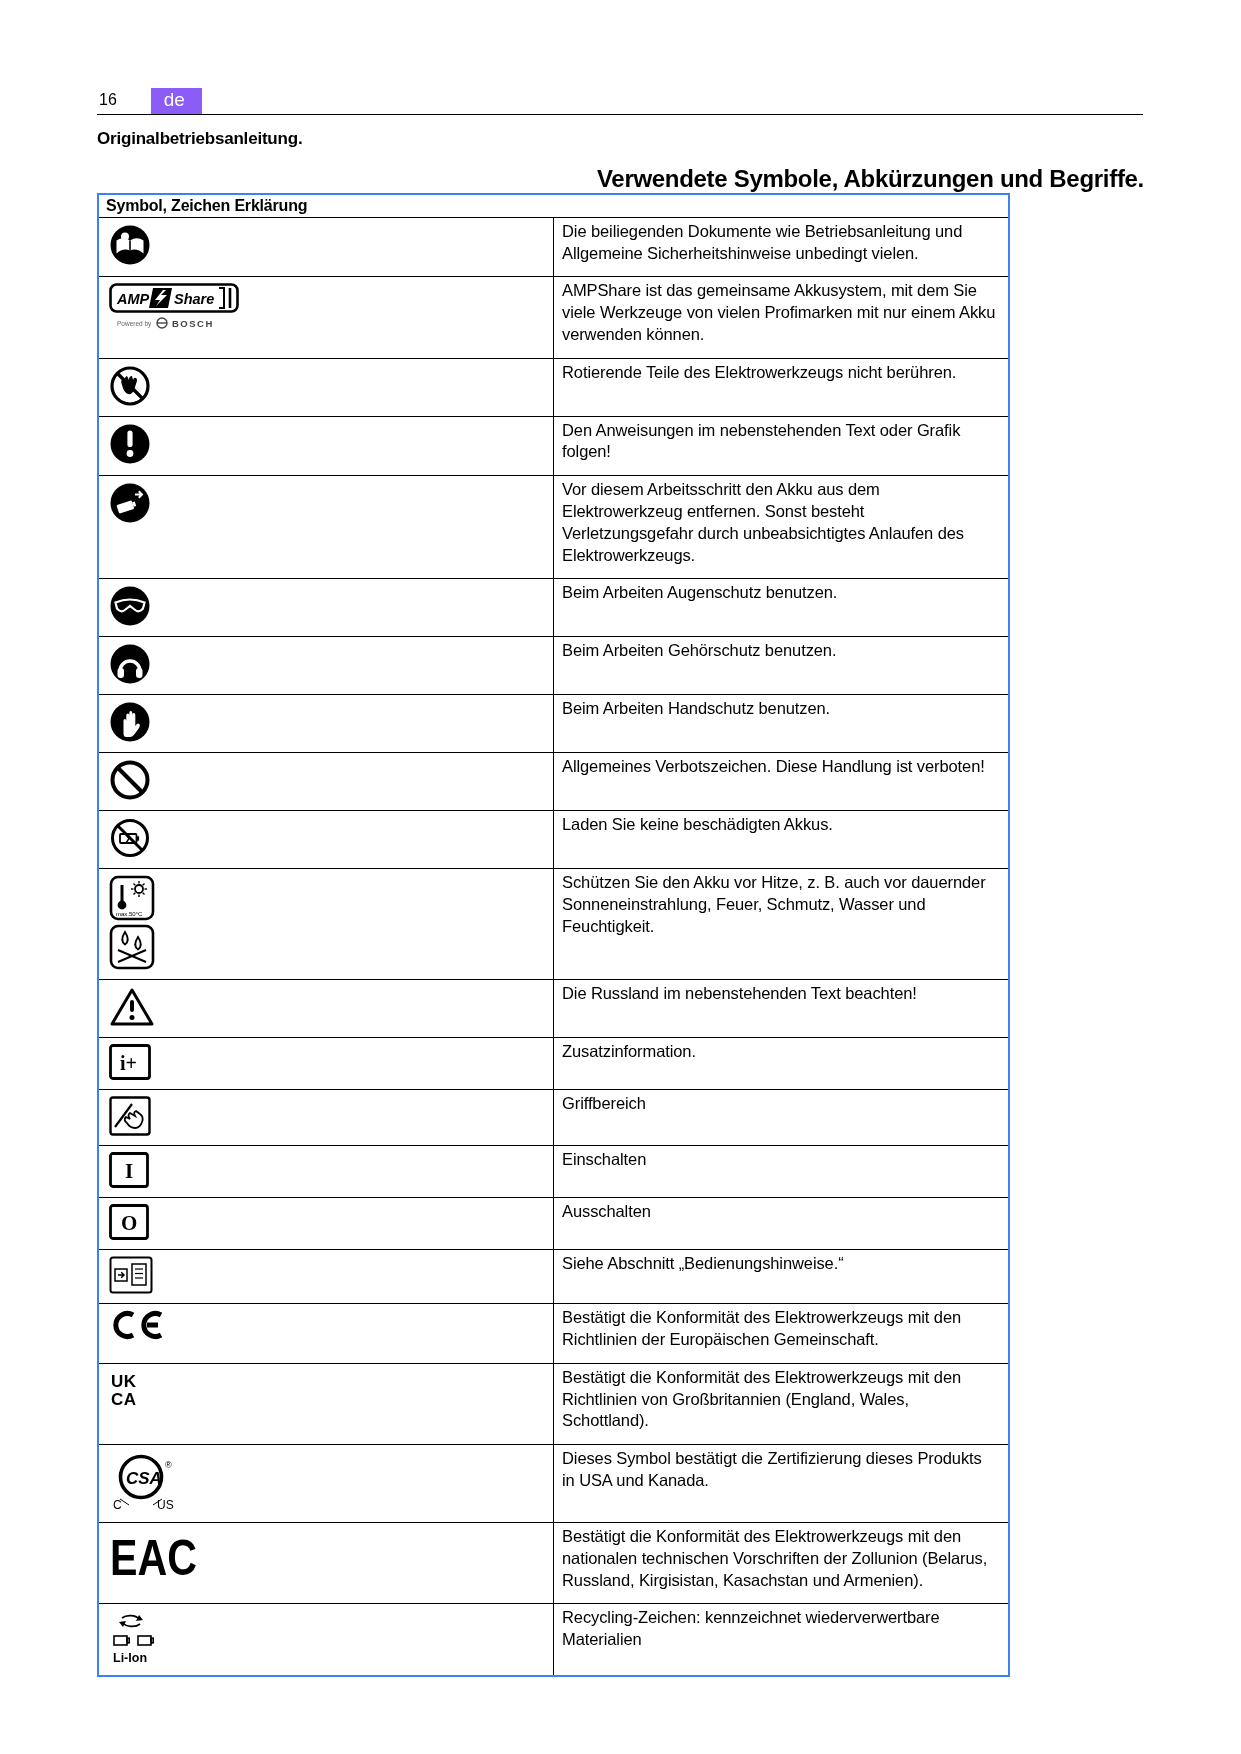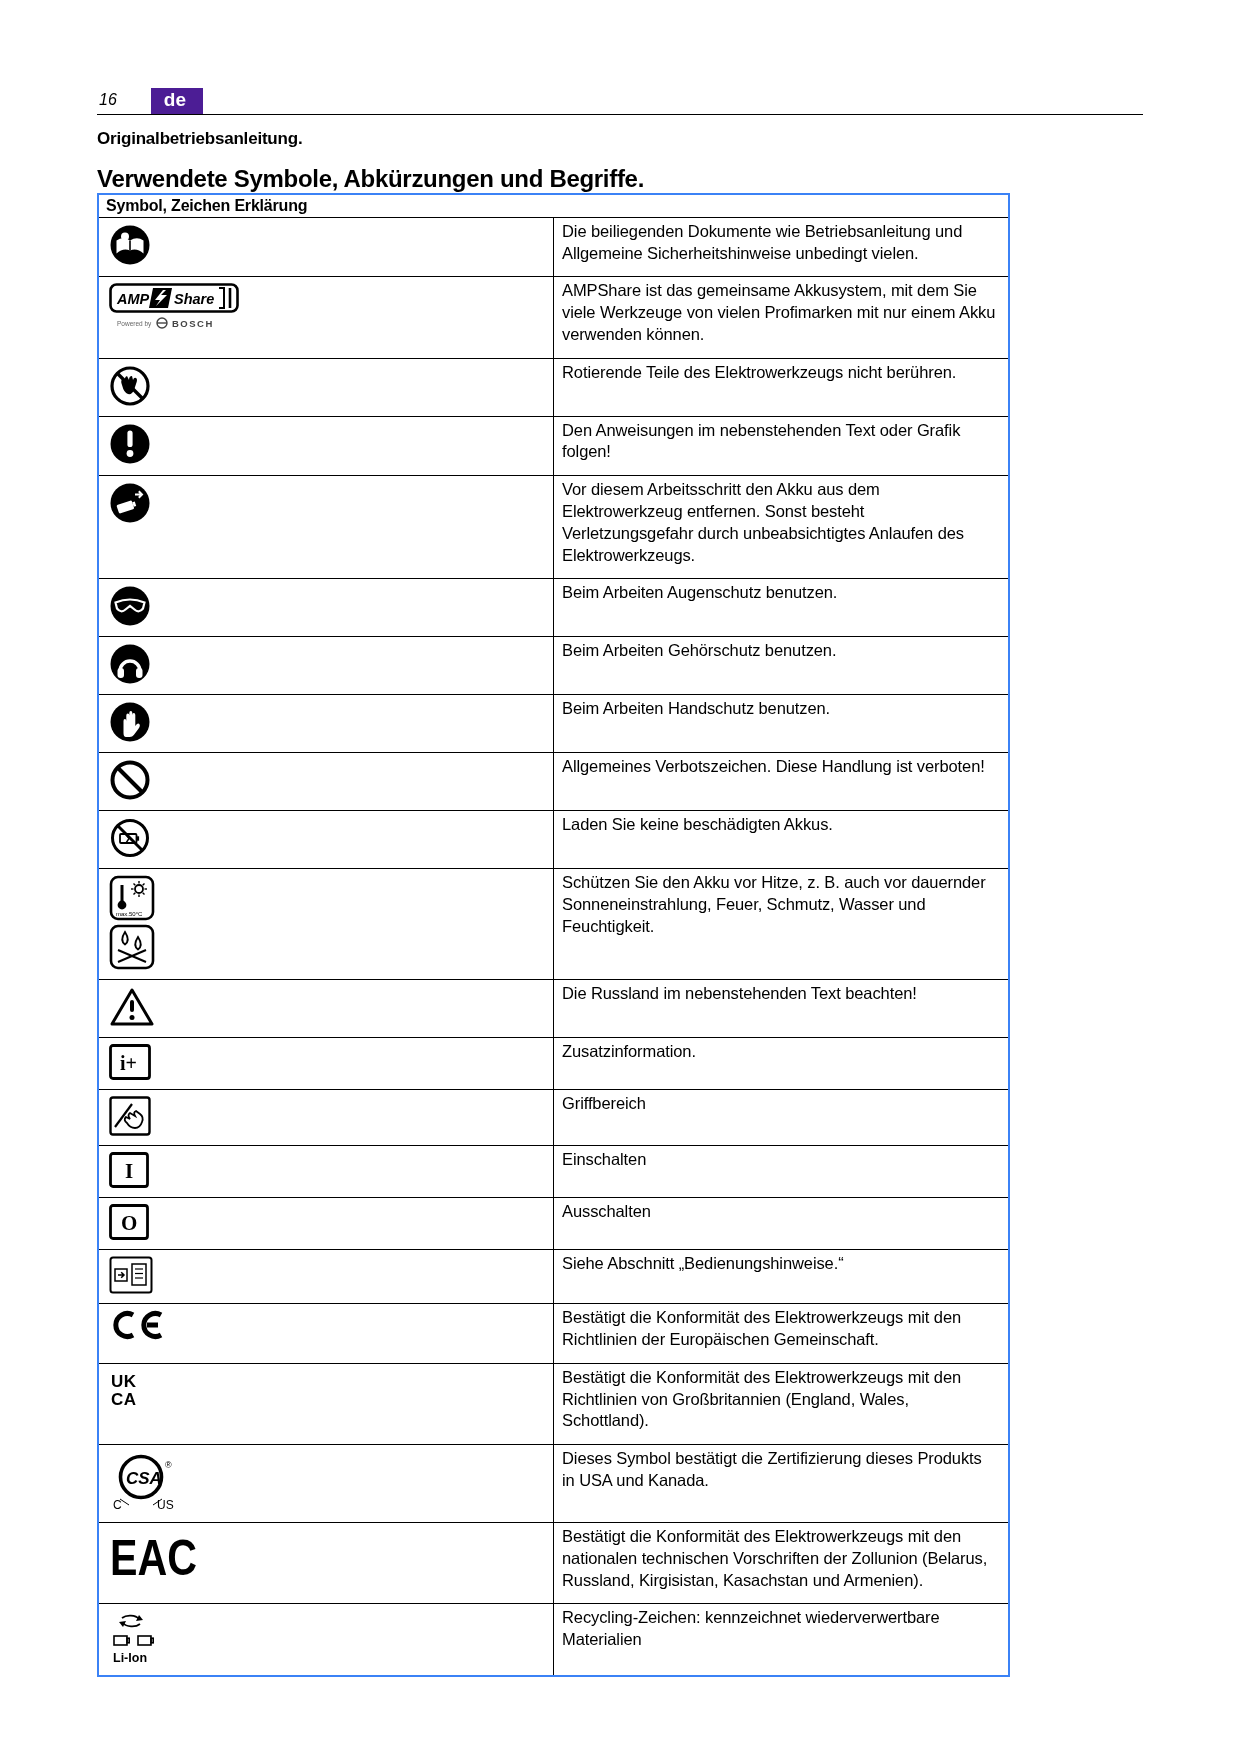--- a/index.html
+++ b/index.html
@@ -13,27 +13,27 @@
     box-sizing:border-box;
     padding:88px 97px 0 97px;
     overflow:hidden;
   }
   
   .header-line{
     display:flex;align-items:flex-end;
     border-bottom:1.6px solid #000;
     width:1046px;
   }
-  .page-number{font-size:16px;padding:0 0 5px 2px;margin-right:34px;font-style:italic;}
+  .page-number{font-size:16px;padding:0 0 5px 2px;margin-right:34px;}
   .lang-badge{
-    background:#4c1d95;color:#fff;font-weight:bold;font-size:19px;
+    background:#8b5cf6;color:#fff;font-weight:normal;font-size:19px;
     padding:2px 17px 3px 13px;line-height:1.1;
   }
   .subtitle{font-weight:bold;font-size:17px;margin-top:14px;letter-spacing:-0.2px;}
-  .title{font-weight:bold;font-size:24px;margin:16px 0 0 0;letter-spacing:-0.3px;}
+  .title{font-weight:bold;font-size:24px;margin:16px 0 0 0;letter-spacing:-0.3px;text-align:right;}
   
   table.symbol-table{
     border-collapse:collapse;table-layout:fixed;
     width:913px;
     border:2px solid #3b82f6;
   }
   .symbol-table th{
     border:1.5px solid #000;
     text-align:left;font-size:16px;font-weight:bold;
     padding:2px 7px;letter-spacing:-0.2px;

